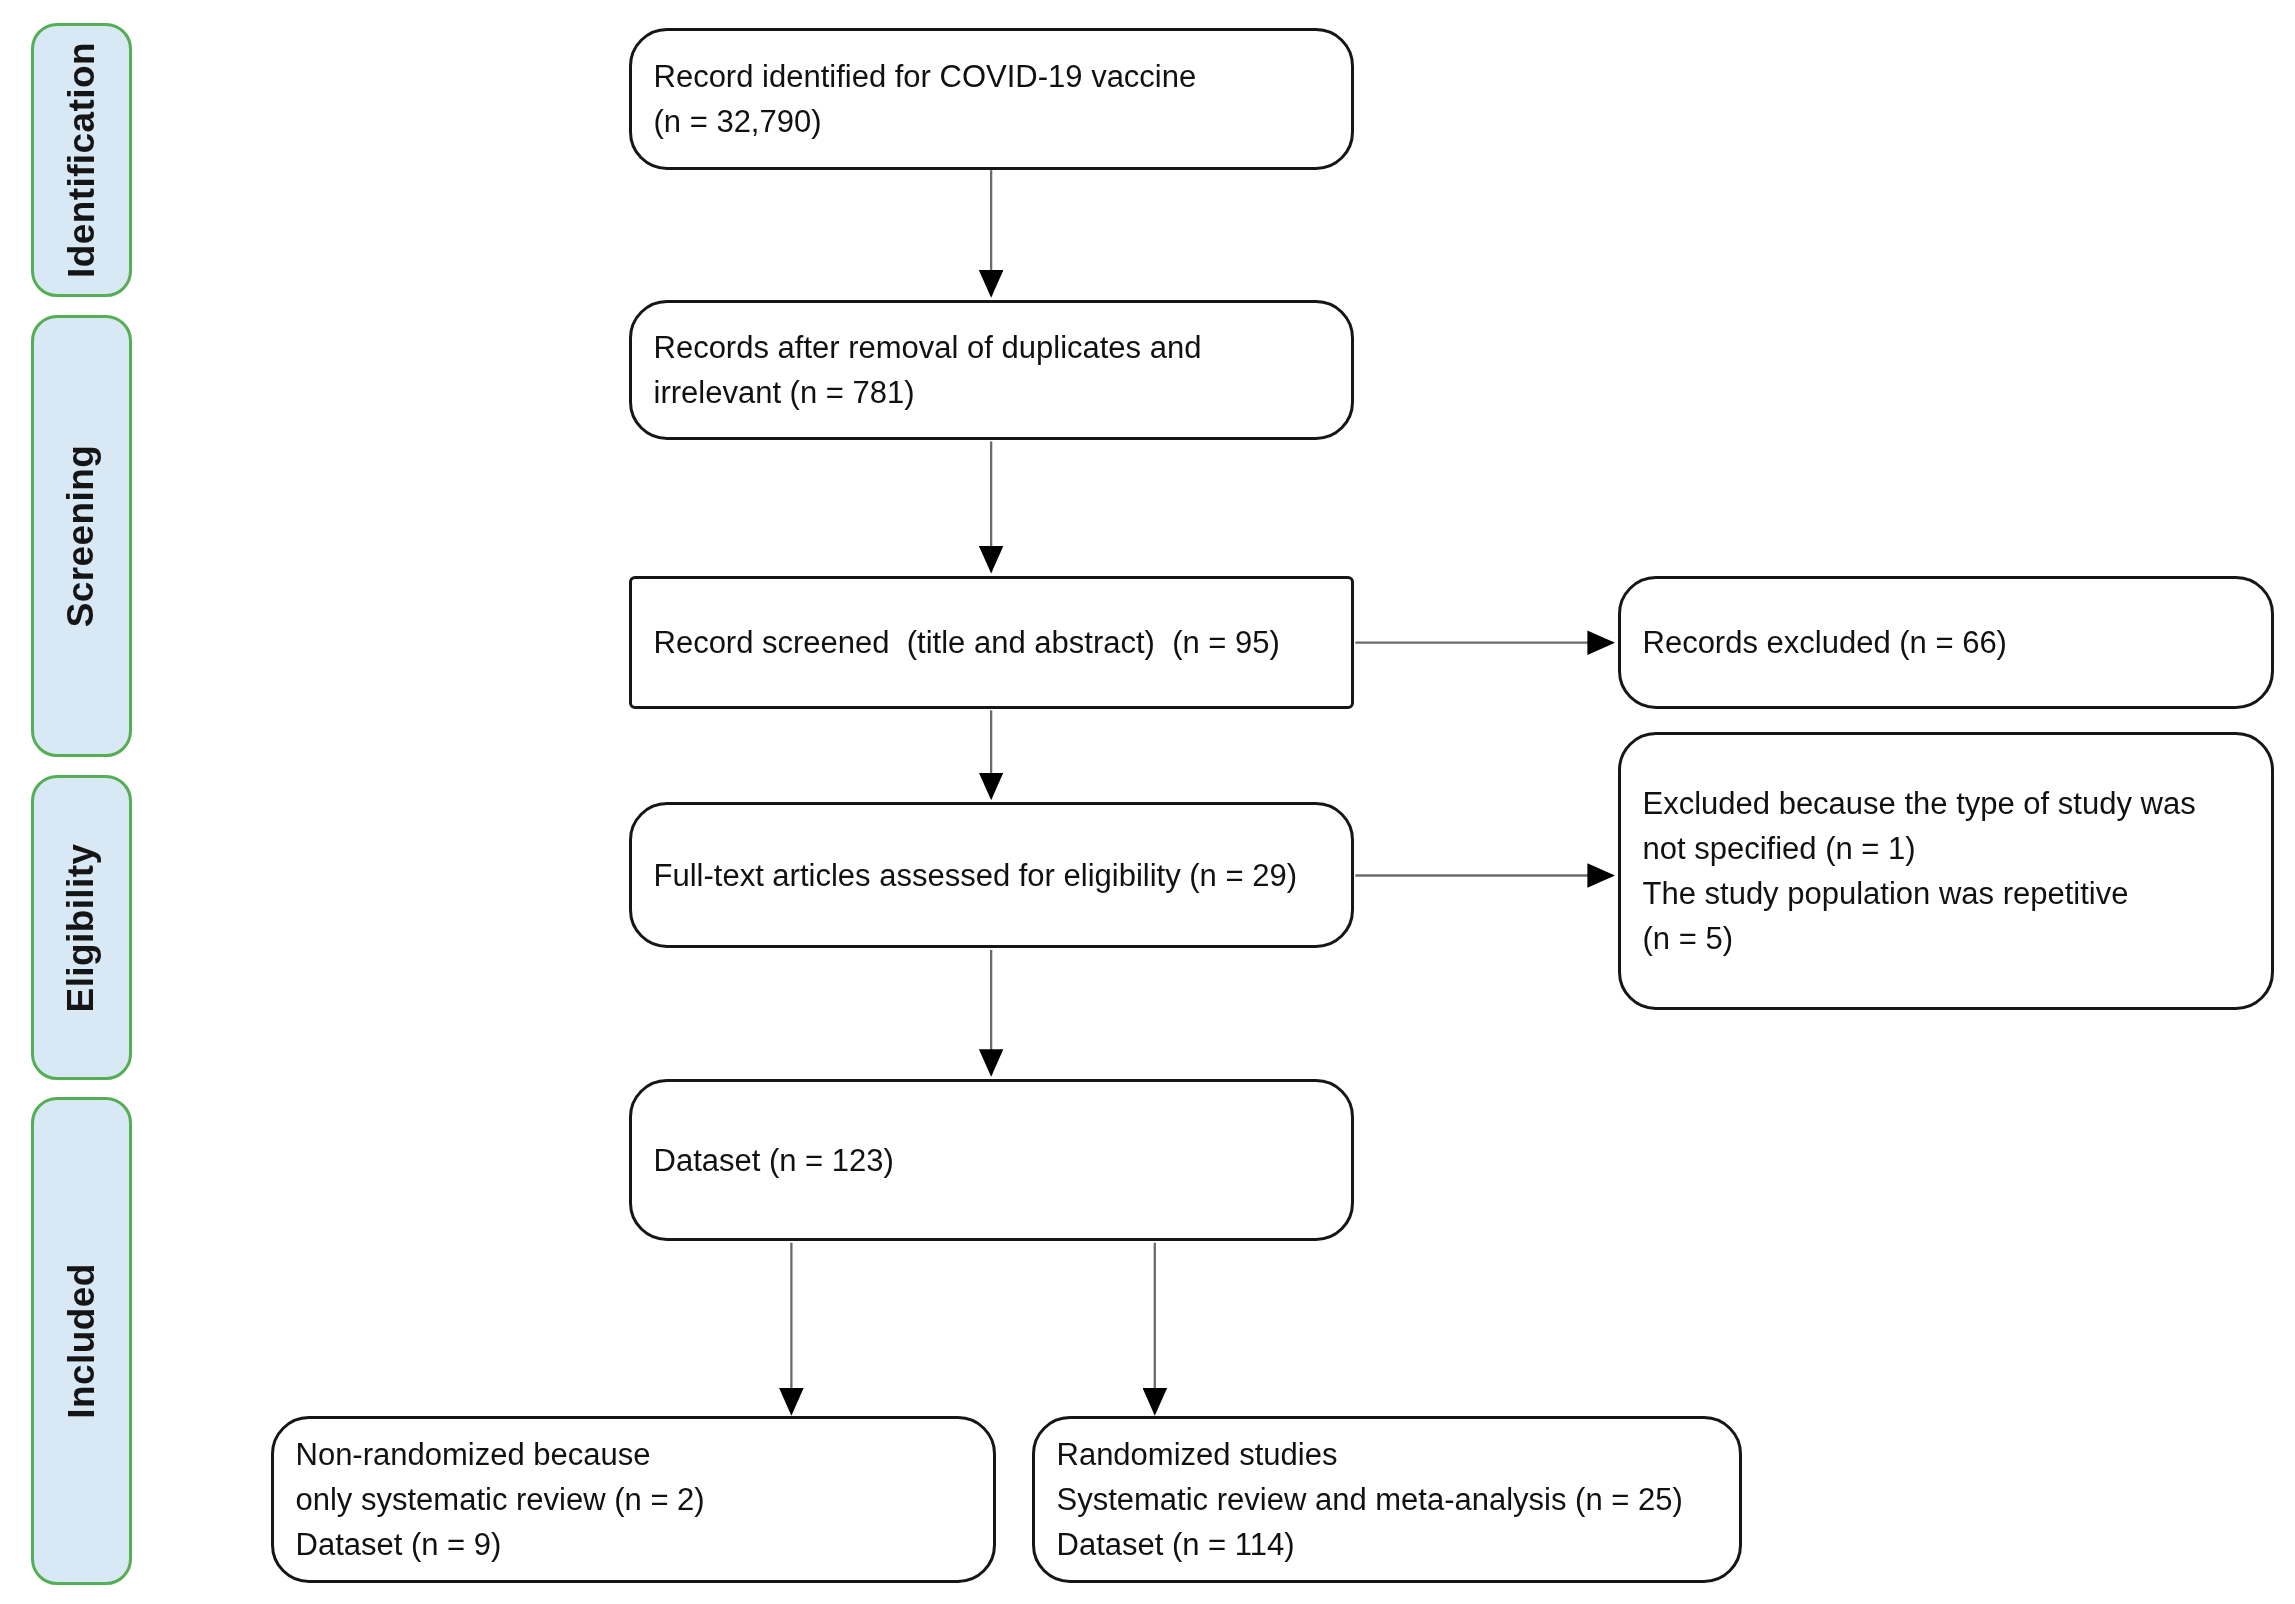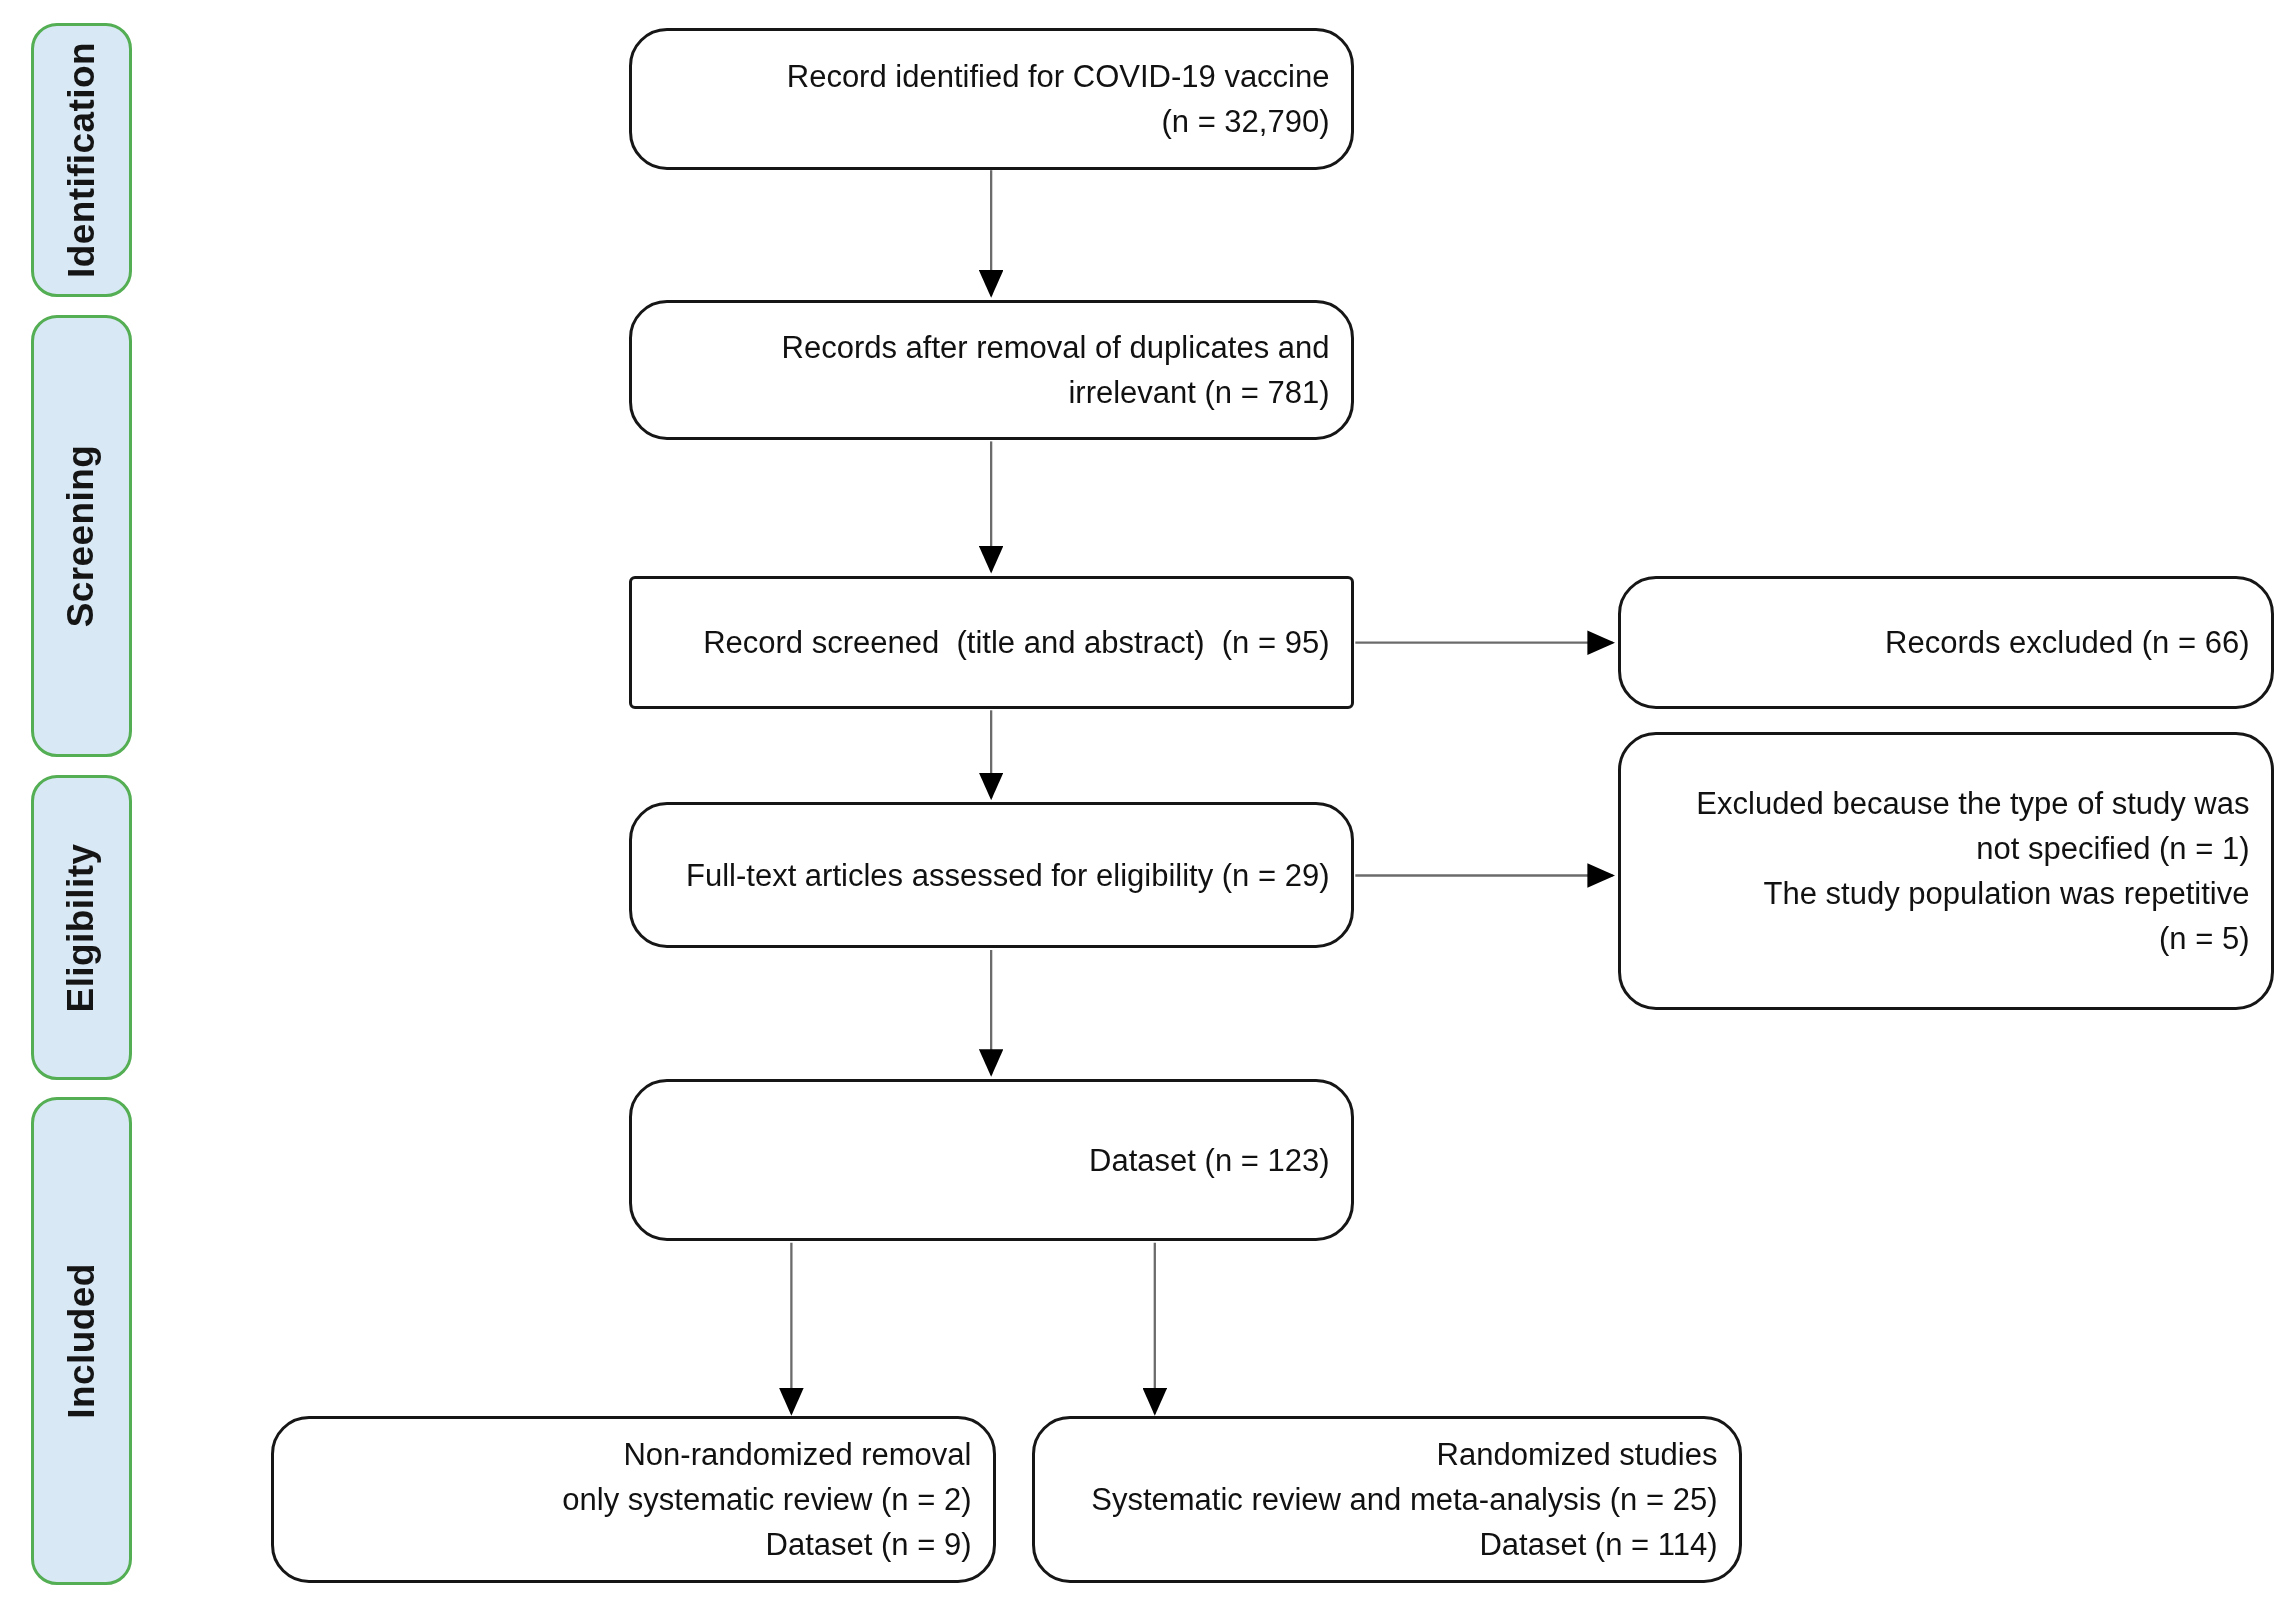--- a/index.html
+++ b/index.html
@@ -38,21 +38,21 @@
   }
   
   .box {
     position: absolute;
     box-sizing: border-box;
     background: #ffffff;
     border: 3.8px solid #161616;
     border-radius: 38px;
     display: flex;
     flex-direction: column;
-    align-items: flex-end;
+    align-items: flex-start;
     justify-content: center;
     text-align: center;
     padding: 7.7px 21.5px;
   }
   .box .line {
     font-size: 31px;
     line-height: 45px;
     color: #111111;
     white-space: pre-wrap;
   }
@@ -127,21 +127,21 @@
     <div class="line">not specified (n = 1)</div>
     <div class="line">The study population was repetitive</div>
     <div class="line">(n = 5)</div>
   </div>
 
   <div class="box" style="left:629px; top:1079px; width:725px; height:162px;">
     <div class="line">Dataset (n = 123)</div>
   </div>
 
   <div class="box" style="left:271px; top:1416px; width:725px; height:167px;">
-    <div class="line">Non-randomized removal</div>
+    <div class="line">Non-randomized because</div>
     <div class="line">only systematic review (n = 2)</div>
     <div class="line">Dataset (n = 9)</div>
   </div>
 
   <div class="box" style="left:1032px; top:1416px; width:710px; height:167px;">
     <div class="line">Randomized studies</div>
     <div class="line">Systematic review and meta-analysis (n = 25)</div>
     <div class="line">Dataset (n = 114)</div>
   </div>
 

